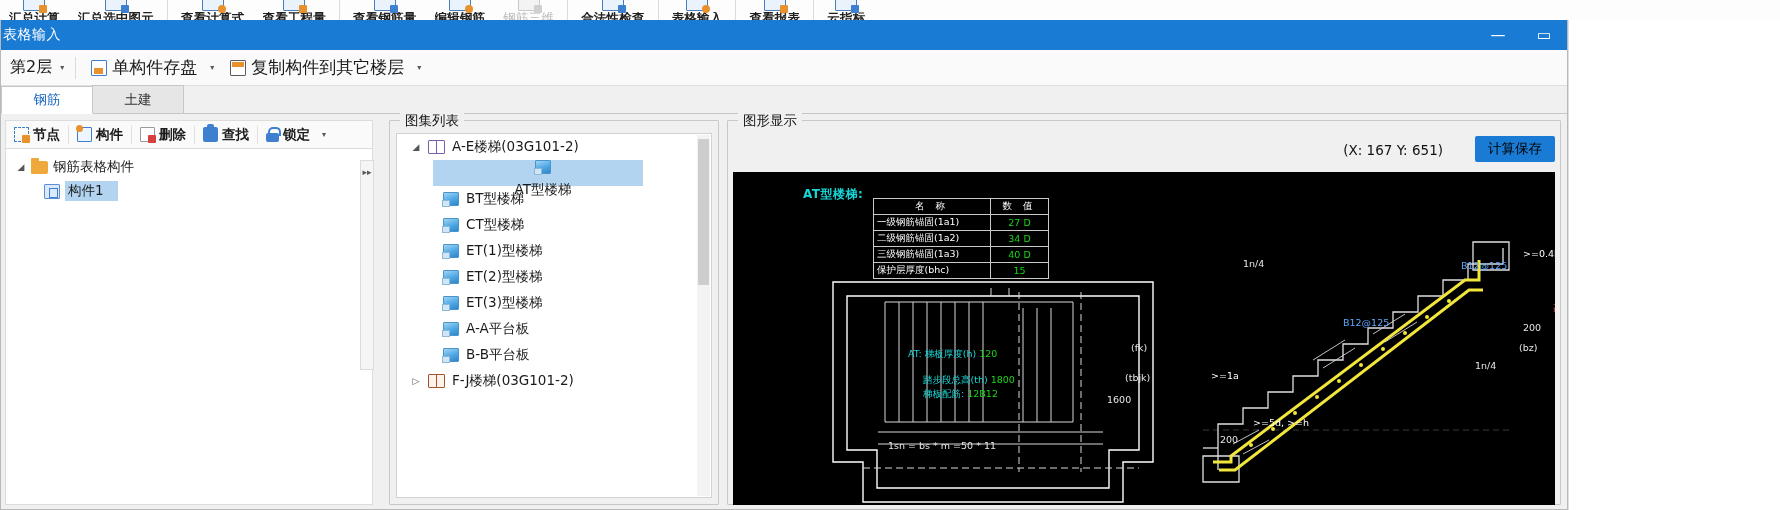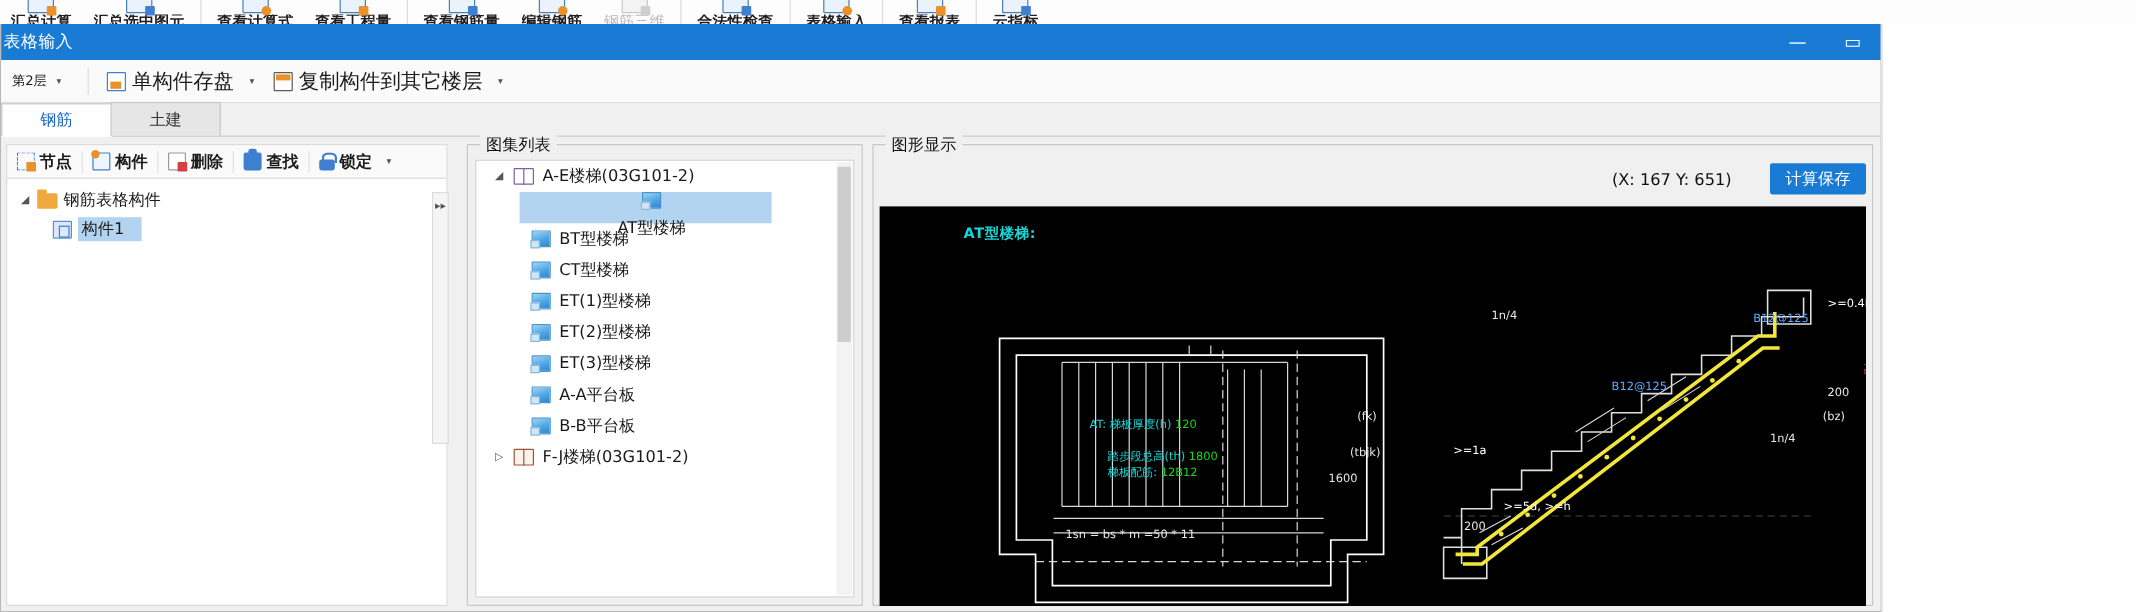--- a/index.html
+++ b/index.html
@@ -58,21 +58,21 @@
   }
 
   .toolbar2 {
     height:36px; background:#fafafa; border-bottom:1px solid #dedede;
     display:flex; align-items:center; padding:0 4px; gap:2px;
   }
   .combo {
     display:flex; align-items:center; height:24px; padding:0 2px 0 4px;
     min-width:60px; border:1px solid transparent;
   }
-  .combo-text{ font-size:11px; }
+  .combo-text{ font-size:16px; }
   .caret { margin-left:8px; font-size:8px; color:#555; }
   .tb-sep { width:1px; height:22px; background:#dcdcdc; margin:0 6px; }
   .tb-cmd {
     display:flex; align-items:center; height:26px; padding:0 6px; gap:5px;
     border:1px solid transparent; border-radius:2px; cursor:default;
   }
   .tb-cmd .lbl{ font-size:17px; }
   .ico-save{
     width:16px;height:16px;border:1.4px solid #3f7fcf;background:#fff;
     position:relative;border-radius:1px;flex:none;
@@ -178,21 +178,21 @@
   .scroll-thumb{ position:absolute; left:1px; right:1px; top:4px; height:146px; background:#cdcdcd; border-radius:1px;}
 
   
   .pane-right{ position:absolute; left:726px; top:6px; right:6px; bottom:4px; }
   .canvas-head{ position:absolute; left:6px; right:6px; top:12px; height:40px; }
   .coord{
     position:absolute; right:112px; top:10px; font-size:13.5px; color:#111; white-space:nowrap;
   }
   .calc-btn{
     position:absolute; right:0; top:4px; height:26px; padding:0 13px;
-    background:#1a7bd4; color:#ffffff; font-size:13.5px; display:flex; align-items:center;
+    background:#1a7bd4; color:#000000; font-size:13.5px; display:flex; align-items:center;
     border-radius:2px; cursor:default;
   }
   .canvas{
     position:absolute; left:6px; right:6px; top:52px; bottom:0;
     background:#000; overflow:hidden;
   }
   .cv-title{ position:absolute; left:70px; top:14px; color:#16d7d7; font-size:12px; font-weight:bold; letter-spacing:.5px;}
   .cv-table{
     position:absolute; left:140px; top:26px; width:176px;
     border:1.5px solid #d9d9d9; border-collapse:collapse; font-size:9.5px;
@@ -416,20 +416,44 @@
           <span class="grp-title">图形显示</span>
         </div>
         <div class="canvas-head">
           <span class="coord">(X: 167 Y: 651)</span>
           <div class="calc-btn">计算保存</div>
         </div>
 
         <div class="canvas">
           <span class="cv-title">AT型楼梯:</span>
 
+          <table class="cv-table">
+            <tbody>
+                <tr>
+              <td class="hdr">名 称</td>
+              <td class="hdr val" style="color:#fff">数 值</td>
+            </tr>
+            <tr>
+              <td>一级钢筋锚固(1a1)</td>
+              <td class="val">27 D</td>
+            </tr>
+            <tr>
+              <td>二级钢筋锚固(1a2)</td>
+              <td class="val">34 D</td>
+            </tr>
+            <tr>
+              <td>三级钢筋锚固(1a3)</td>
+              <td class="val">40 D</td>
+            </tr>
+            <tr>
+              <td>保护层厚度(bhc)</td>
+              <td class="val">15</td>
+            </tr>
+          </tbody>
+            </table>
 
           <svg class="plan-svg" width="420" height="300" style="left:90px; top:100px;">
             <g stroke="#ffffff" stroke-width="1.4" fill="none">
               <path d="M10,10 L10,190 L40,190 L40,230 L300,230 L300,190 L330,190 L330,10 Z"></path>
               <path d="M24,24 L24,178 L54,178 L54,216 L286,216 L286,178 L316,178 L316,24 Z"></path>
             </g>
             <g stroke="#d8d8d8" stroke-width="1" fill="none">
               <path d="M62,30 L62,150 M76,30 L76,150 M90,30 L90,150 M104,30 L104,150 M118,30 L118,150 M132,30 L132,150 M146,30 L146,150 M160,30 L160,150"></path>
               <path d="M62,30 L250,30 M62,150 L250,150"></path>
               <path d="M200,36 L200,150 M214,36 L214,150 M228,36 L228,150"></path>

